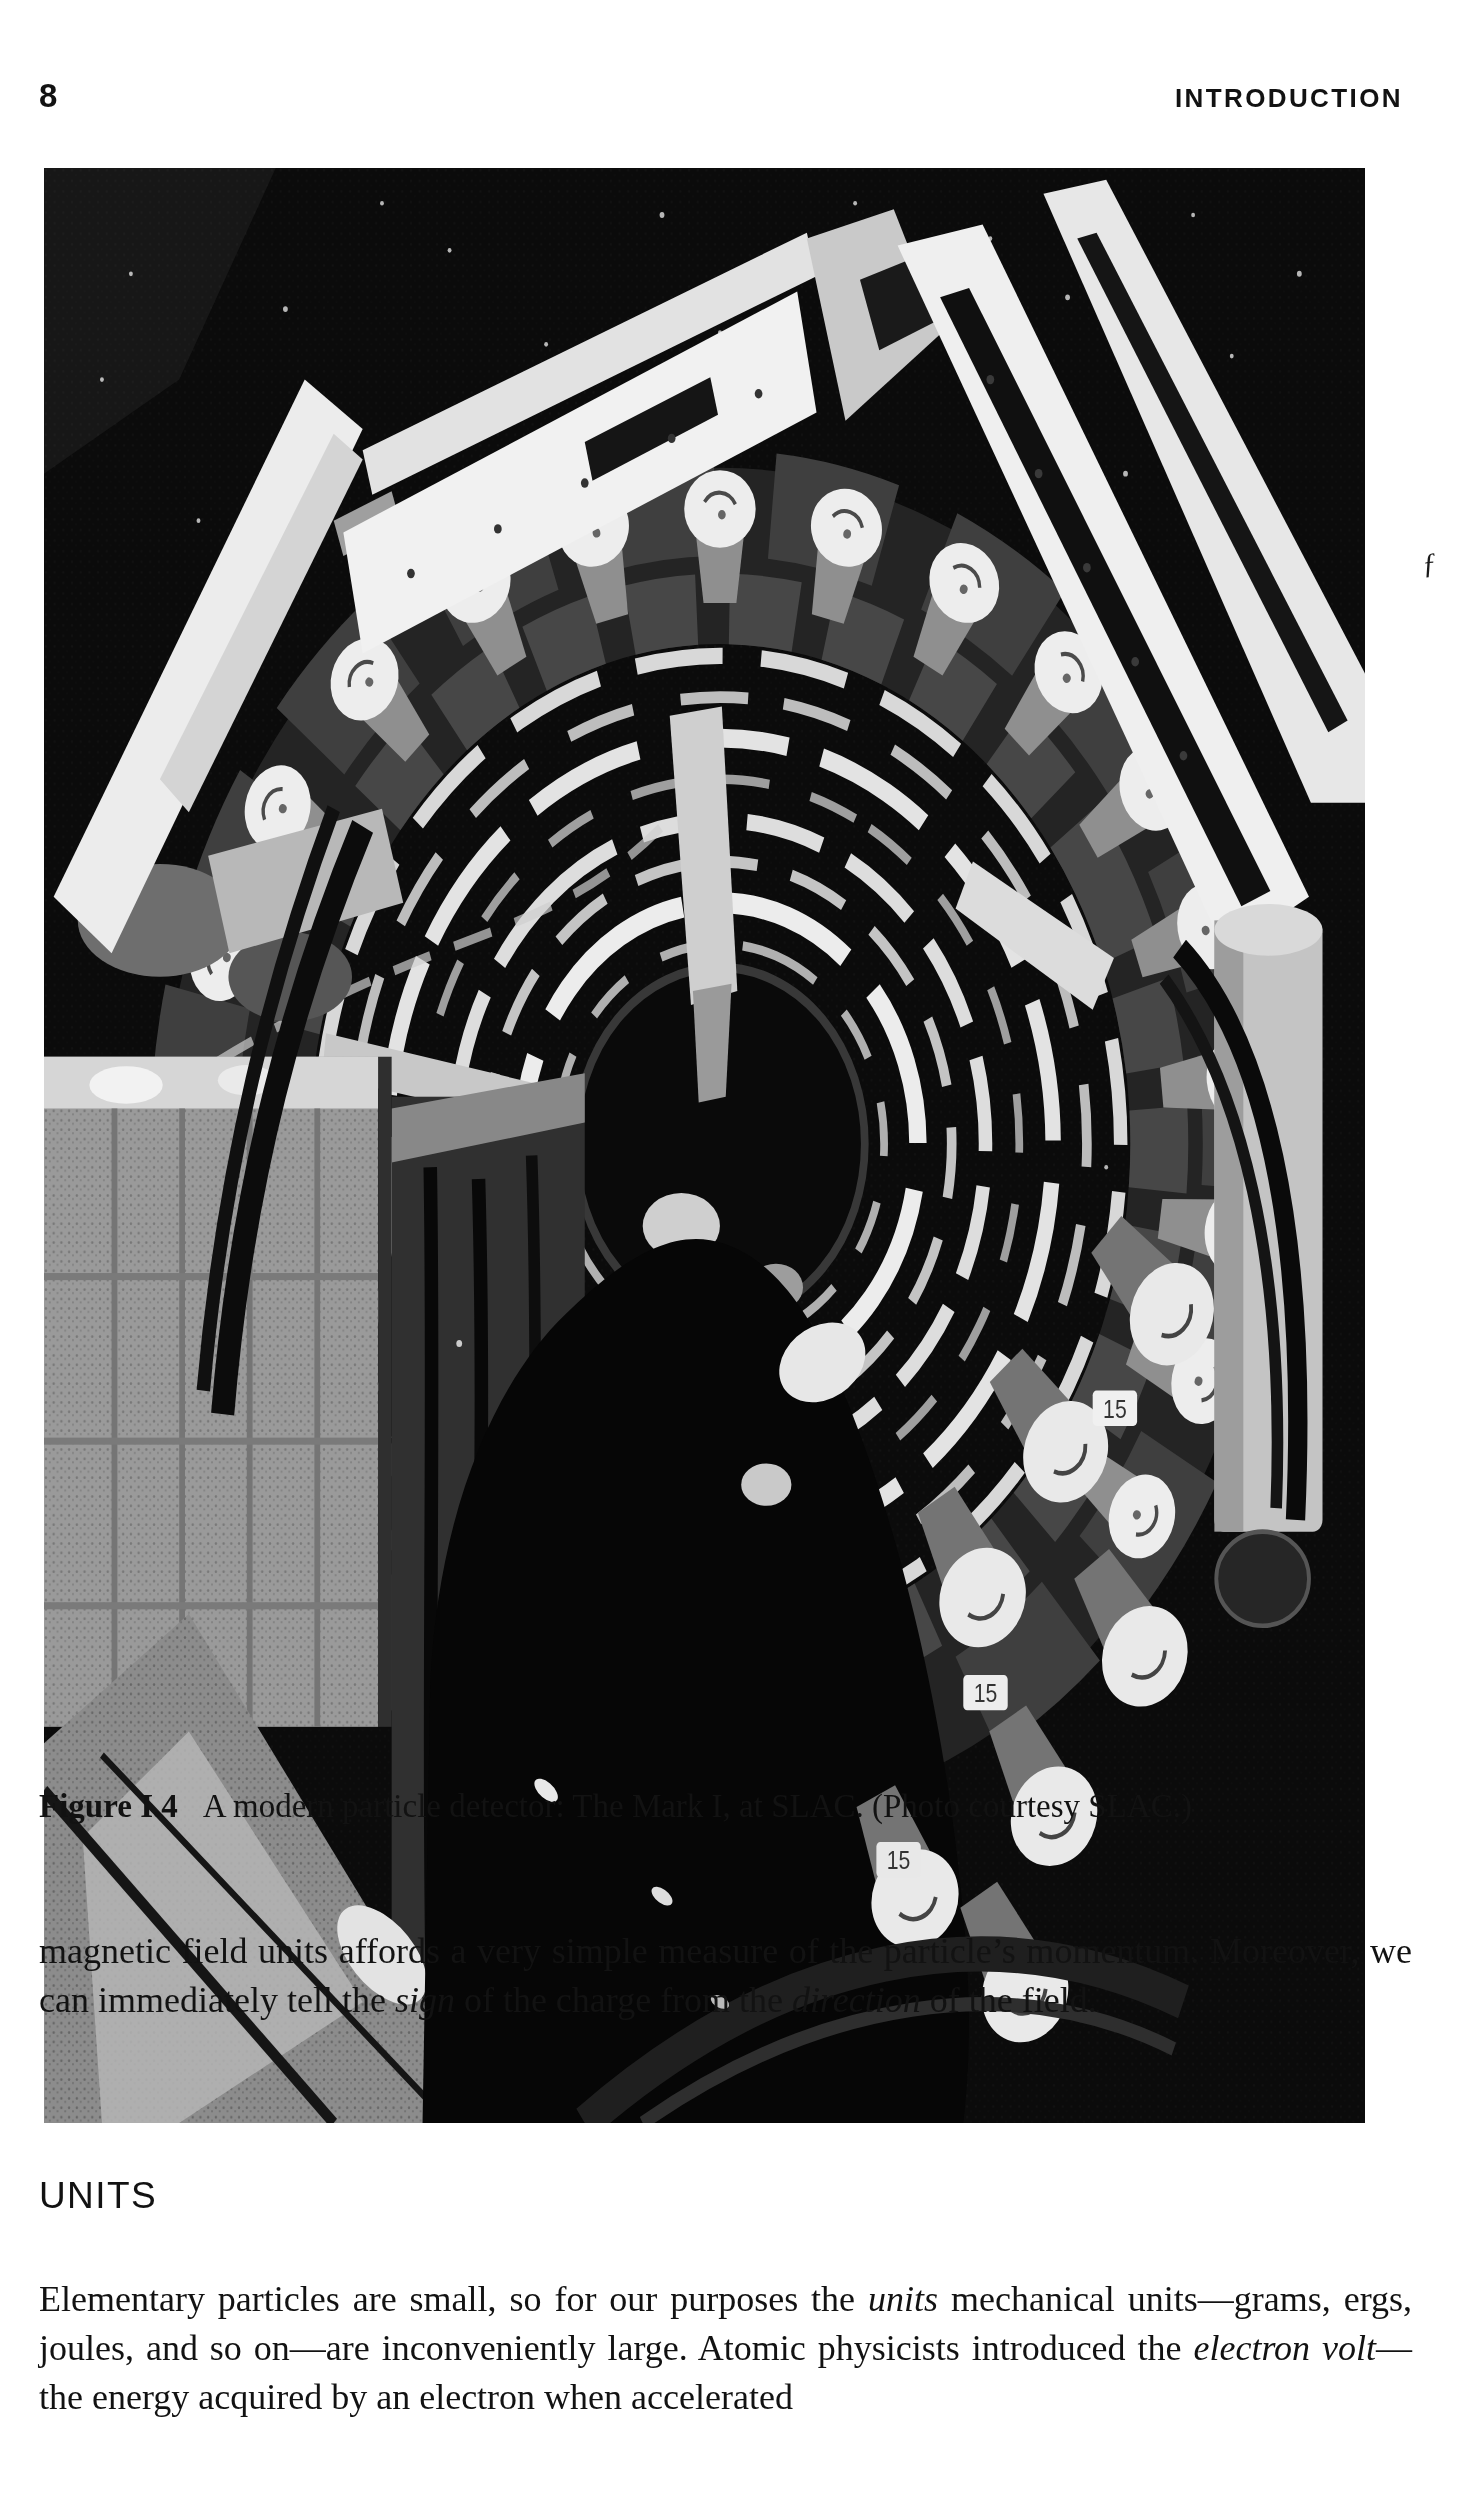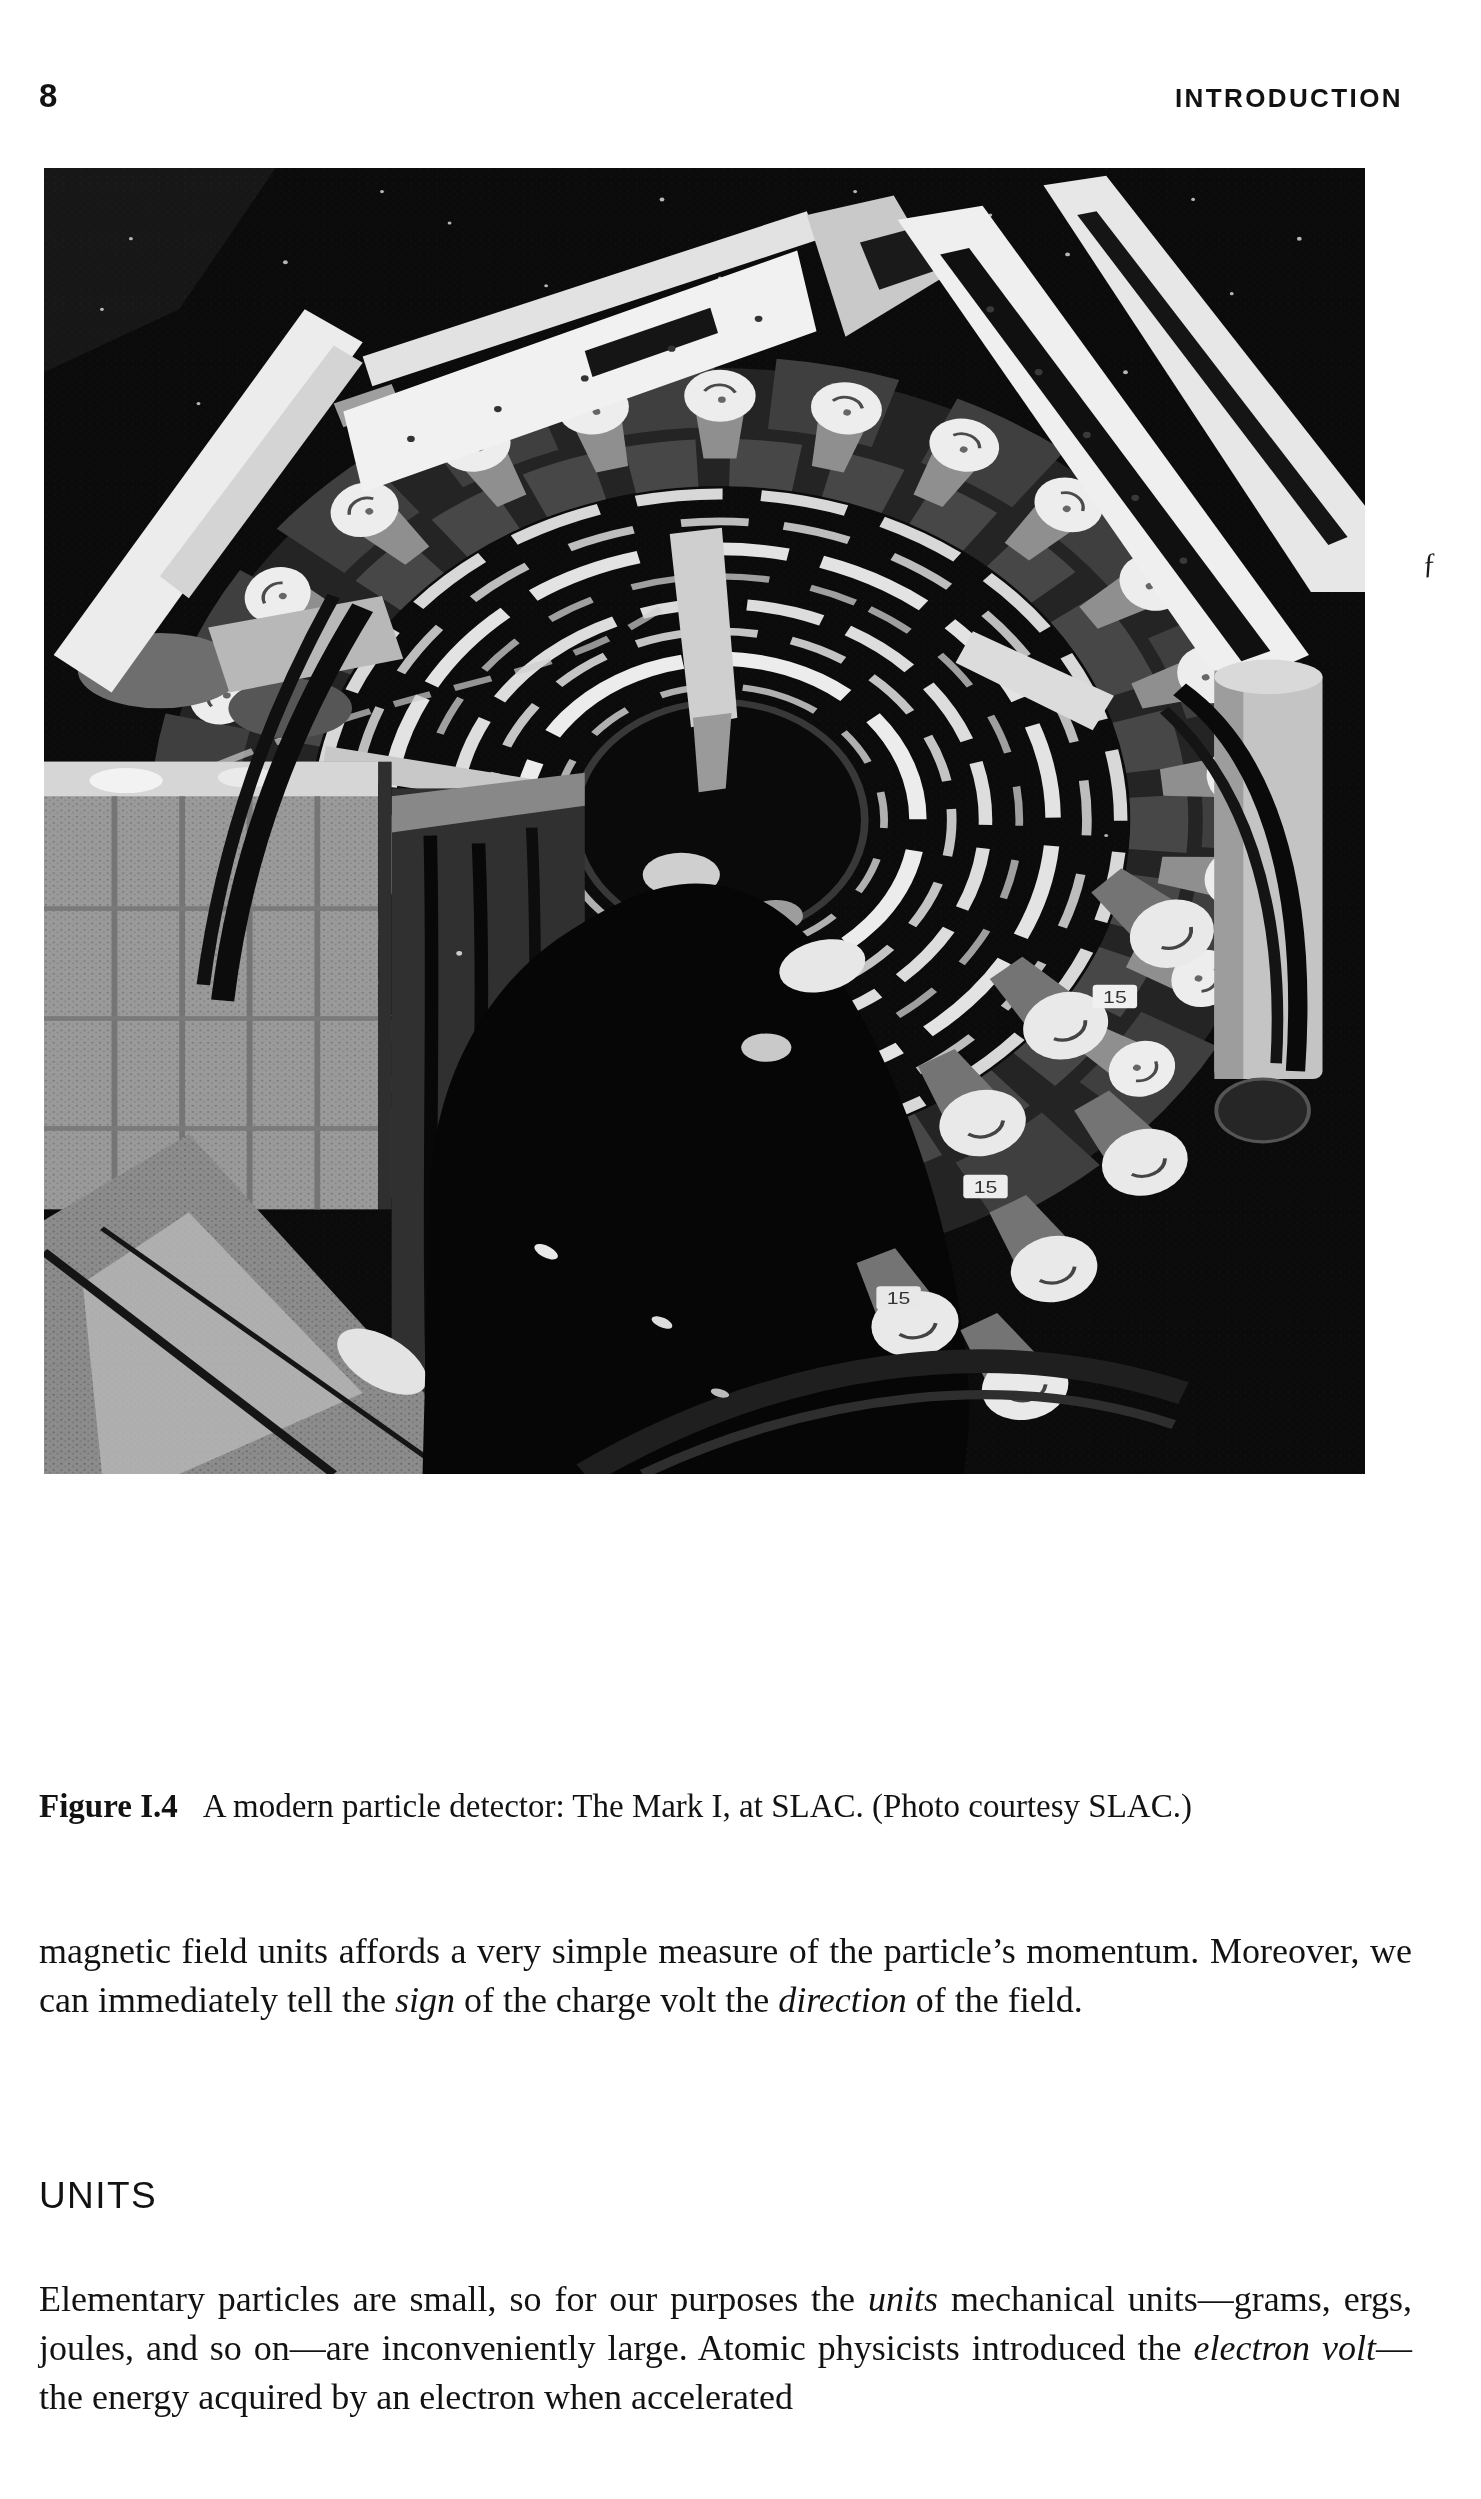--- a/index.html
+++ b/index.html
@@ -12,21 +12,21 @@
     position:absolute;left:39px;top:79px;
     font-family:"Liberation Sans", sans-serif;
     font-size:33px;font-weight:700;line-height:1;
   }
   .runhead{
     position:absolute;right:79px;top:85px;
     font-family:"Liberation Sans", sans-serif;
     font-size:26px;font-weight:700;letter-spacing:2.4px;line-height:1;
   }
   .photo{
-    position:absolute;left:44px;top:168px;width:1321px;height:1306px;
+    position:absolute;left:44px;top:168px;width:1321px;height:1955px;
     background:#0b0b0b;
     text-align:center;
   }
   .photo svg{display:block;width:100%;height:100%;}
   .margin-mark{
     position:absolute;left:1422px;top:547px;
     font-size:29px;font-style:italic;color:#1a1a1a;transform:rotate(-6deg);
   }
   .caption{
     position:absolute;left:39px;top:1785px;width:1375px;
@@ -269,21 +269,21 @@
     </svg>
   </div>
 
   <div class="margin-mark">ƒ</div>
 
   <div class="caption">
     <span class="cap-label">Figure I.4</span><span>A modern particle detector: The Mark I, at SLAC. (Photo courtesy SLAC.)</span>
   </div>
 
   <p class="para" id="para1">
-    <span>magnetic field units affords a very simple measure of the particle’s momentum. Moreover, we can immediately tell the </span><span class="it">sign</span><span> of the charge volt the </span><span class="it">direction</span><span> of the field.</span>
+    <span>magnetic field units affords a very simple measure of the particle’s momentum. Moreover, we can immediately tell the </span><span class="it">sign</span><span> of the charge from the </span><span class="it">direction</span><span> of the field.</span>
   </p>
 
   <h2 class="heading">UNITS</h2>
 
   <p class="para" id="para2">
     <span>Elementary particles are small, so for our purposes the </span><span class="it">units</span><span> mechanical units—grams, ergs, joules, and so on—are inconveniently large. Atomic physicists in­troduced the </span><span class="it">electron volt</span><span>—the energy acquired by an electron when accelerated</span>
   </p>
 
 </div>
 

